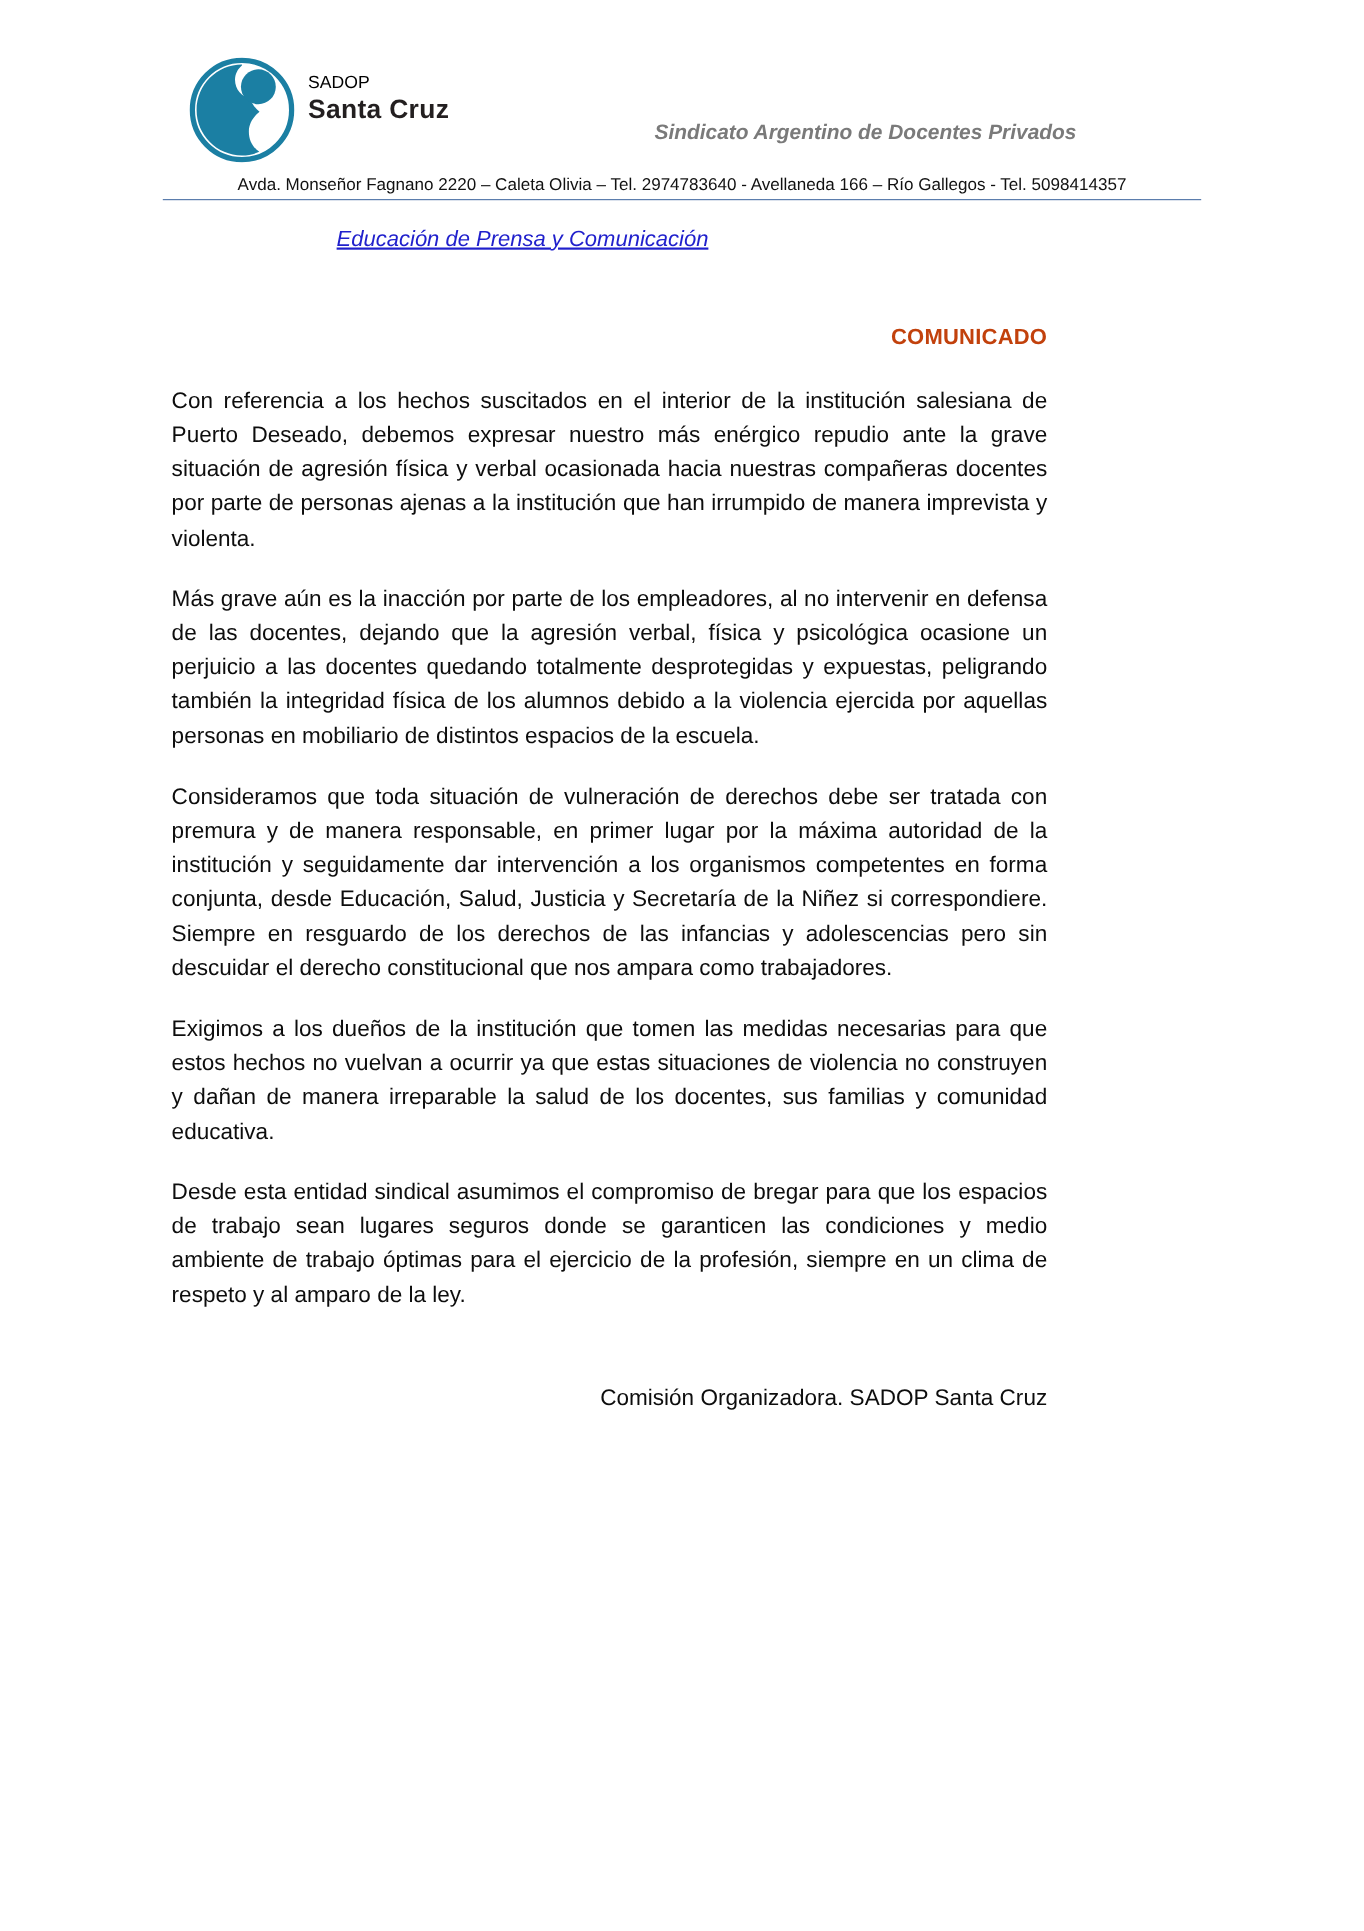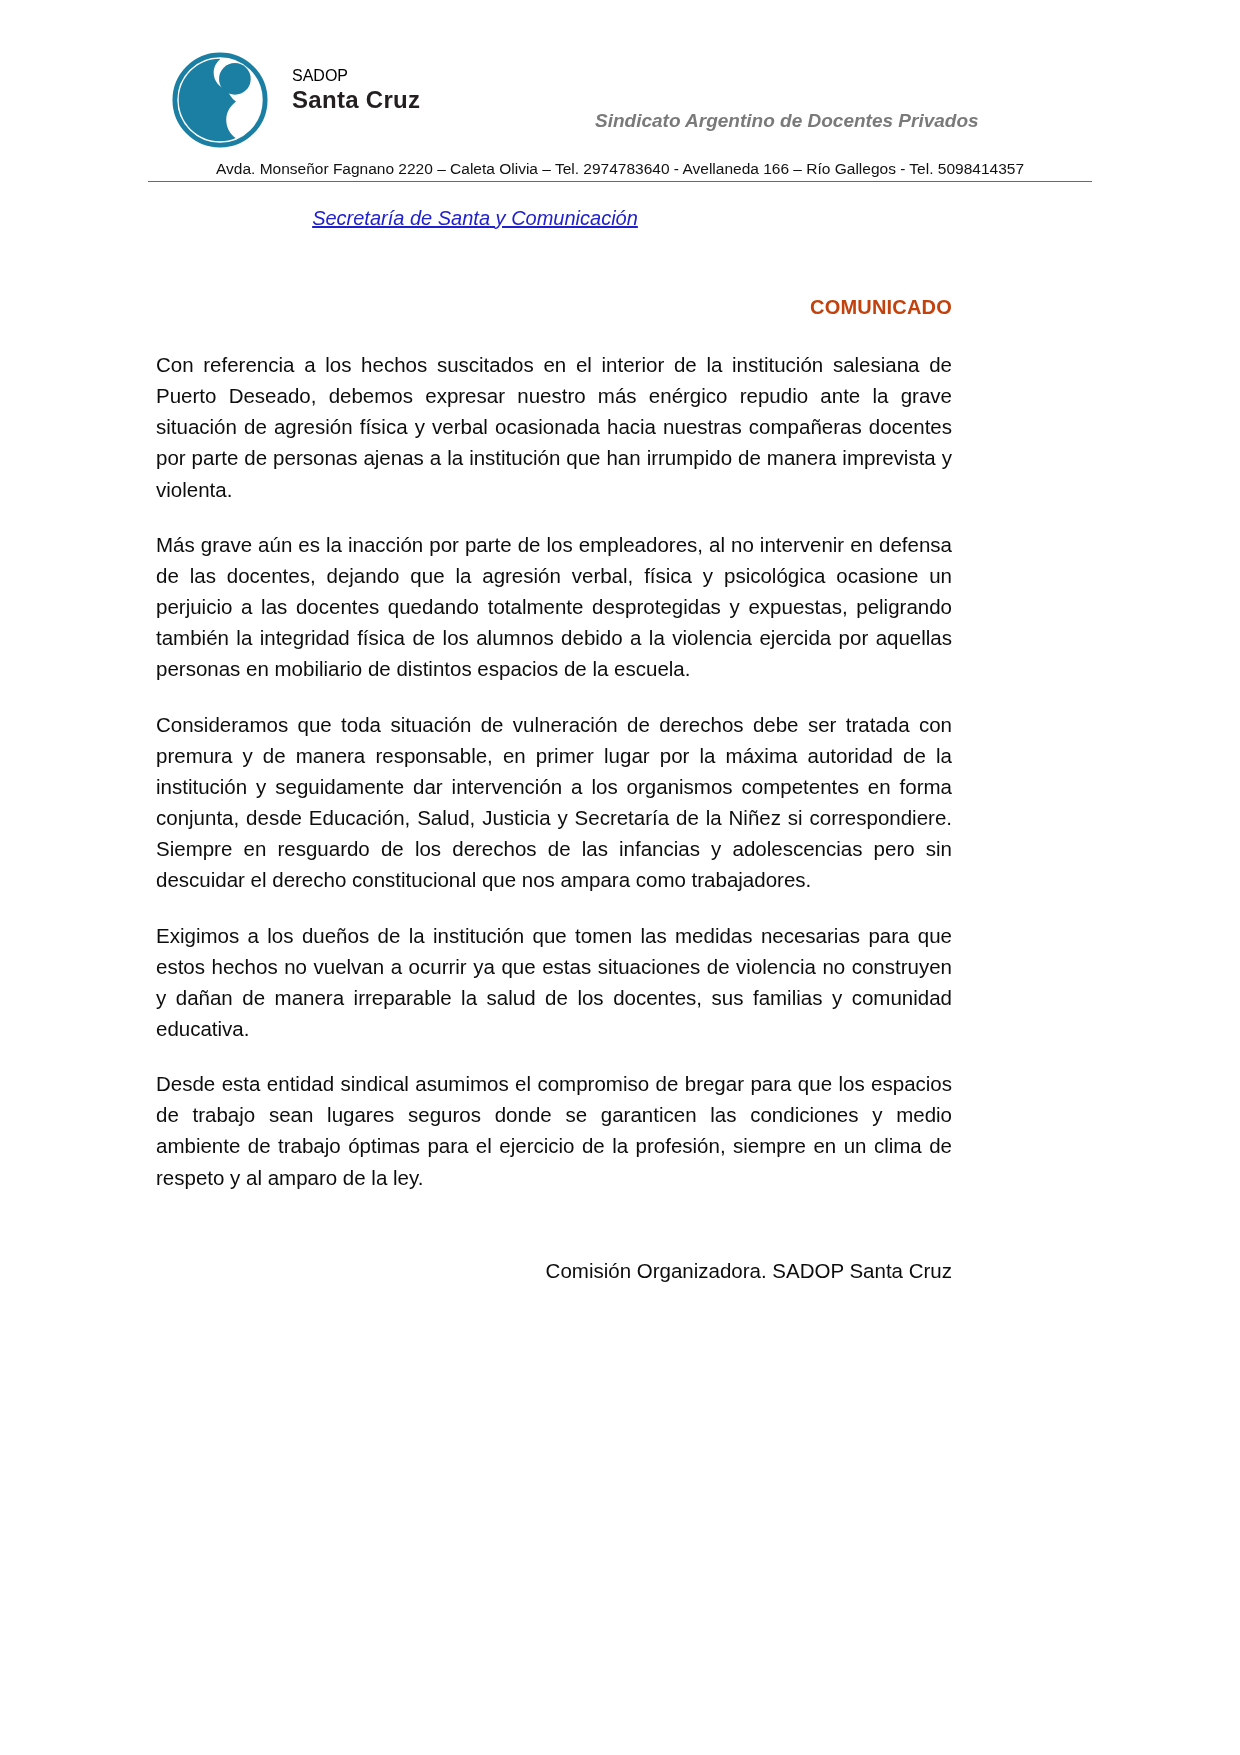--- a/index.html
+++ b/index.html
@@ -34,21 +34,21 @@
     top: 52px;
     display: flex;
     align-items: flex-start;
   }
   .logo-mark {
     width: 96px;
     height: 96px;
     flex: 0 0 auto;
   }
   .logo-text {
-    margin-left: 24px;
+    margin-left: 12px;
     margin-top: 16px;
     line-height: 1;
   }
   .logo-santacruz {
     font-family: "Liberation Sans", sans-serif;
     font-size: 24px;
     font-weight: bold;
     color: #231f20;
     display: block;
     text-align: right;
@@ -179,21 +179,21 @@
       </div>
     </div>
 
     <div class="tagline">Sindicato Argentino de Docentes Privados</div>
 
     <div class="address-line">Avda. Monseñor Fagnano 2220 – Caleta Olivia – Tel. 2974783640 - Avellaneda 166 – Río Gallegos - Tel. 5098414357</div>
 
     <div class="rule"></div>
 
 
-    <div class="secretaria-line">Secretaría de Santa y Comunicación</div>
+    <div class="secretaria-line">Educación de Prensa y Comunicación</div>
   </div>
 
   <div class="doc-body">
     <h1 class="doc-title">COMUNICADO</h1>
 
     <p class="para">Con referencia a los hechos suscitados en el interior de la institución salesiana de Puerto Deseado, debemos expresar nuestro más enérgico repudio ante  la grave situación de agresión física y verbal ocasionada hacia nuestras compañeras docentes por parte de personas ajenas a la institución que han irrumpido de manera imprevista y violenta.</p>
     <p class="para">Más grave aún es la inacción por parte de los empleadores, al no intervenir en defensa de las docentes, dejando que la agresión verbal, física y psicológica ocasione un perjuicio a las docentes quedando totalmente desprotegidas y expuestas, peligrando también  la integridad física de los alumnos debido a la violencia ejercida por aquellas personas en mobiliario de distintos espacios de la escuela.</p>
     <p class="para">Consideramos que toda situación de vulneración de derechos debe ser tratada con premura y de manera responsable, en primer lugar por la máxima autoridad de la institución y seguidamente dar intervención a los organismos competentes en forma conjunta, desde Educación, Salud, Justicia y Secretaría de la Niñez si correspondiere. Siempre en resguardo de los derechos de las infancias y adolescencias pero sin descuidar el derecho constitucional  que nos ampara como trabajadores.</p>
     <p class="para">Exigimos a los dueños de la institución que tomen las medidas necesarias para que estos hechos no vuelvan a ocurrir ya que estas situaciones de violencia no construyen y dañan de manera irreparable la salud de los docentes, sus familias y comunidad educativa.</p>
     <p class="para">Desde esta entidad sindical asumimos el compromiso de bregar para que los espacios de trabajo sean lugares seguros donde se garanticen las condiciones y medio ambiente de trabajo óptimas para el ejercicio de la profesión, siempre en un clima de respeto y al amparo de la ley.</p>

